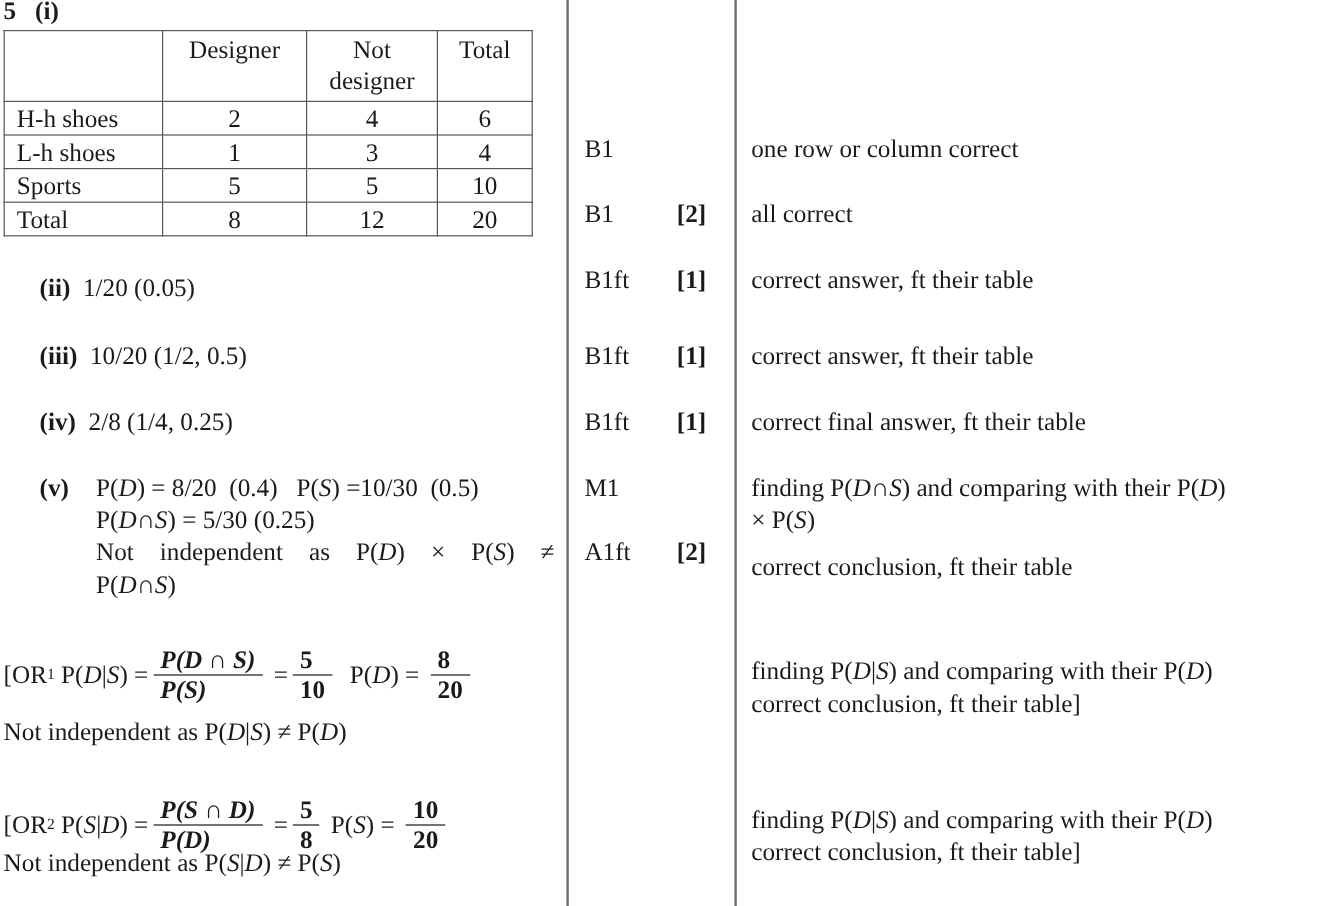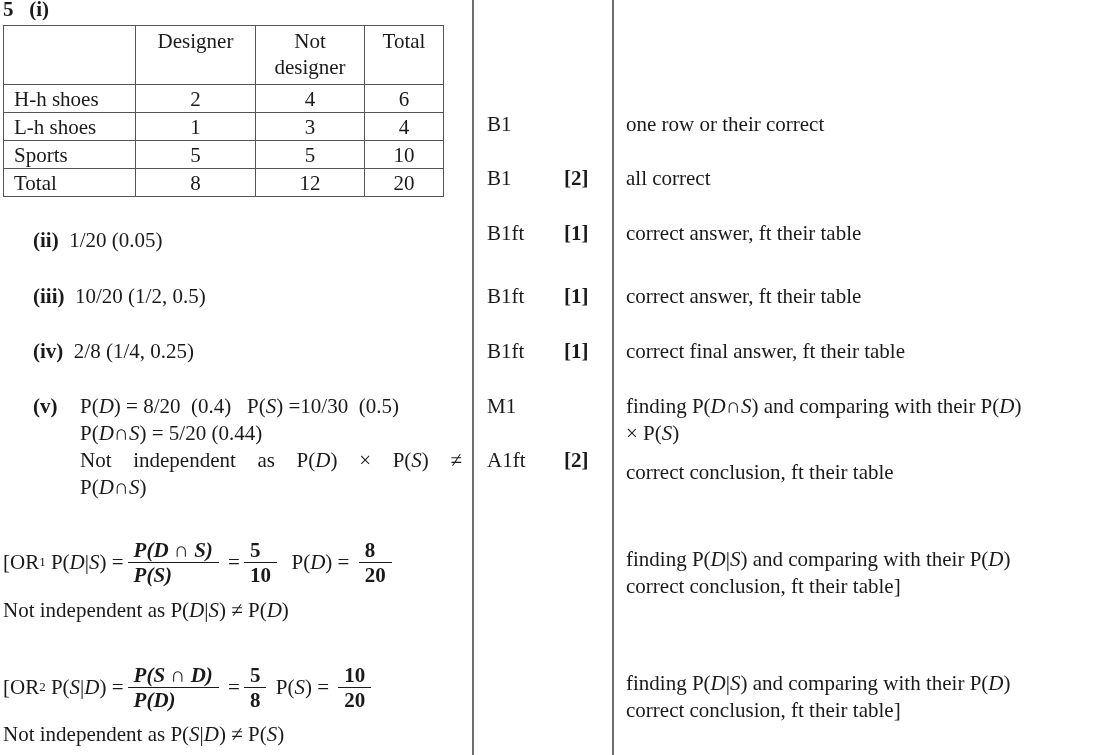--- a/index.html
+++ b/index.html
@@ -85,21 +85,21 @@
 </div>
 <div class="abs" style="left:33px; top:284px;">
   <span class="b">(iii)</span>&nbsp;&nbsp;<span>10/20 (1/2, 0.5)</span>
 </div>
 <div class="abs" style="left:33px; top:339px;">
   <span class="b">(iv)</span>&nbsp;&nbsp;<span>2/8 (1/4, 0.25)</span>
 </div>
 
 <div class="abs b" style="left:33px; top:394px;">(v)</div>
 <div class="abs" style="left:80px; top:394px;">P(<i>D</i>) = <span style="white-space:pre">8/20  (0.4)</span>&nbsp;&nbsp;&nbsp;P(<i>S</i>) <span style="white-space:pre">=10/30  (0.5)</span></div>
-<div class="abs" style="left:80px; top:421px;">P(<i>D</i>∩<i>S</i>) <span>= 5/20 (0.44)</span></div>
+<div class="abs" style="left:80px; top:421px;">P(<i>D</i>∩<i>S</i>) <span>= 5/30 (0.25)</span></div>
 <div class="abs just" style="left:80px; top:448px;">
   <span>Not</span>
     <span>independent</span>
     <span>as</span>
     <span>P(<i>D</i>)</span>
     <span>×</span>
     <span>P(<i>S</i>)</span>
     <span>≠</span>
 </div>
 <div class="abs" style="left:80px; top:475px;">P(<i>D</i>∩<i>S</i>)</div>
@@ -133,36 +133,36 @@
   <span class="frac">
       <span class="num">5</span>
       <span class="den">8</span>
     </span>
   &nbsp;P(<i>S</i>) =&nbsp;
   <span class="frac">
       <span class="num">10</span>
       <span class="den">20</span>
     </span>
 </div>
-<div class="abs" style="left:3px; top:722px;"><span>Not independent as</span> P(<i>S</i>|<i>D</i>) ≠ P(<i>S</i>)</div>
+<div class="abs" style="left:3px; top:707px;"><span>Not independent as</span> P(<i>S</i>|<i>D</i>) ≠ P(<i>S</i>)</div>
 
 <div class="abs" style="left:487px; top:112px;">B1</div>
 <div class="abs" style="left:487px; top:166px;">B1</div>
 <div class="abs b" style="left:564px; top:166px;">[2]</div>
 <div class="abs" style="left:487px; top:221px;">B1ft</div>
 <div class="abs b" style="left:564px; top:221px;">[1]</div>
 <div class="abs" style="left:487px; top:284px;">B1ft</div>
 <div class="abs b" style="left:564px; top:284px;">[1]</div>
 <div class="abs" style="left:487px; top:339px;">B1ft</div>
 <div class="abs b" style="left:564px; top:339px;">[1]</div>
 <div class="abs" style="left:487px; top:394px;">M1</div>
 <div class="abs" style="left:487px; top:448px;">A1ft</div>
 <div class="abs b" style="left:564px; top:448px;">[2]</div>
 
-<div class="abs" style="left:626px; top:112px;">one row or their correct</div>
+<div class="abs" style="left:626px; top:112px;">one row or column correct</div>
 <div class="abs" style="left:626px; top:166px;">all correct</div>
 <div class="abs" style="left:626px; top:221px;">correct answer, ft their table</div>
 <div class="abs" style="left:626px; top:284px;">correct answer, ft their table</div>
 <div class="abs" style="left:626px; top:339px;">correct final answer, ft their table</div>
 <div class="abs" style="left:626px; top:394px;"><span>finding P(</span><i>D</i>∩<i>S</i><span>) and comparing with their P(</span><i>D</i>)</div>
 <div class="abs" style="left:626px; top:421px;"><span>× P(</span><i>S</i><span>)</span></div>
 <div class="abs" style="left:626px; top:460px;">correct conclusion, ft their table</div>
 
 <div class="abs" style="left:626px; top:547px;"><span>finding P(</span><i>D</i>|<i>S</i><span>) and comparing with their P(</span><i>D</i>)</div>
 <div class="abs" style="left:626px; top:574px;">correct conclusion, ft their table]</div>

